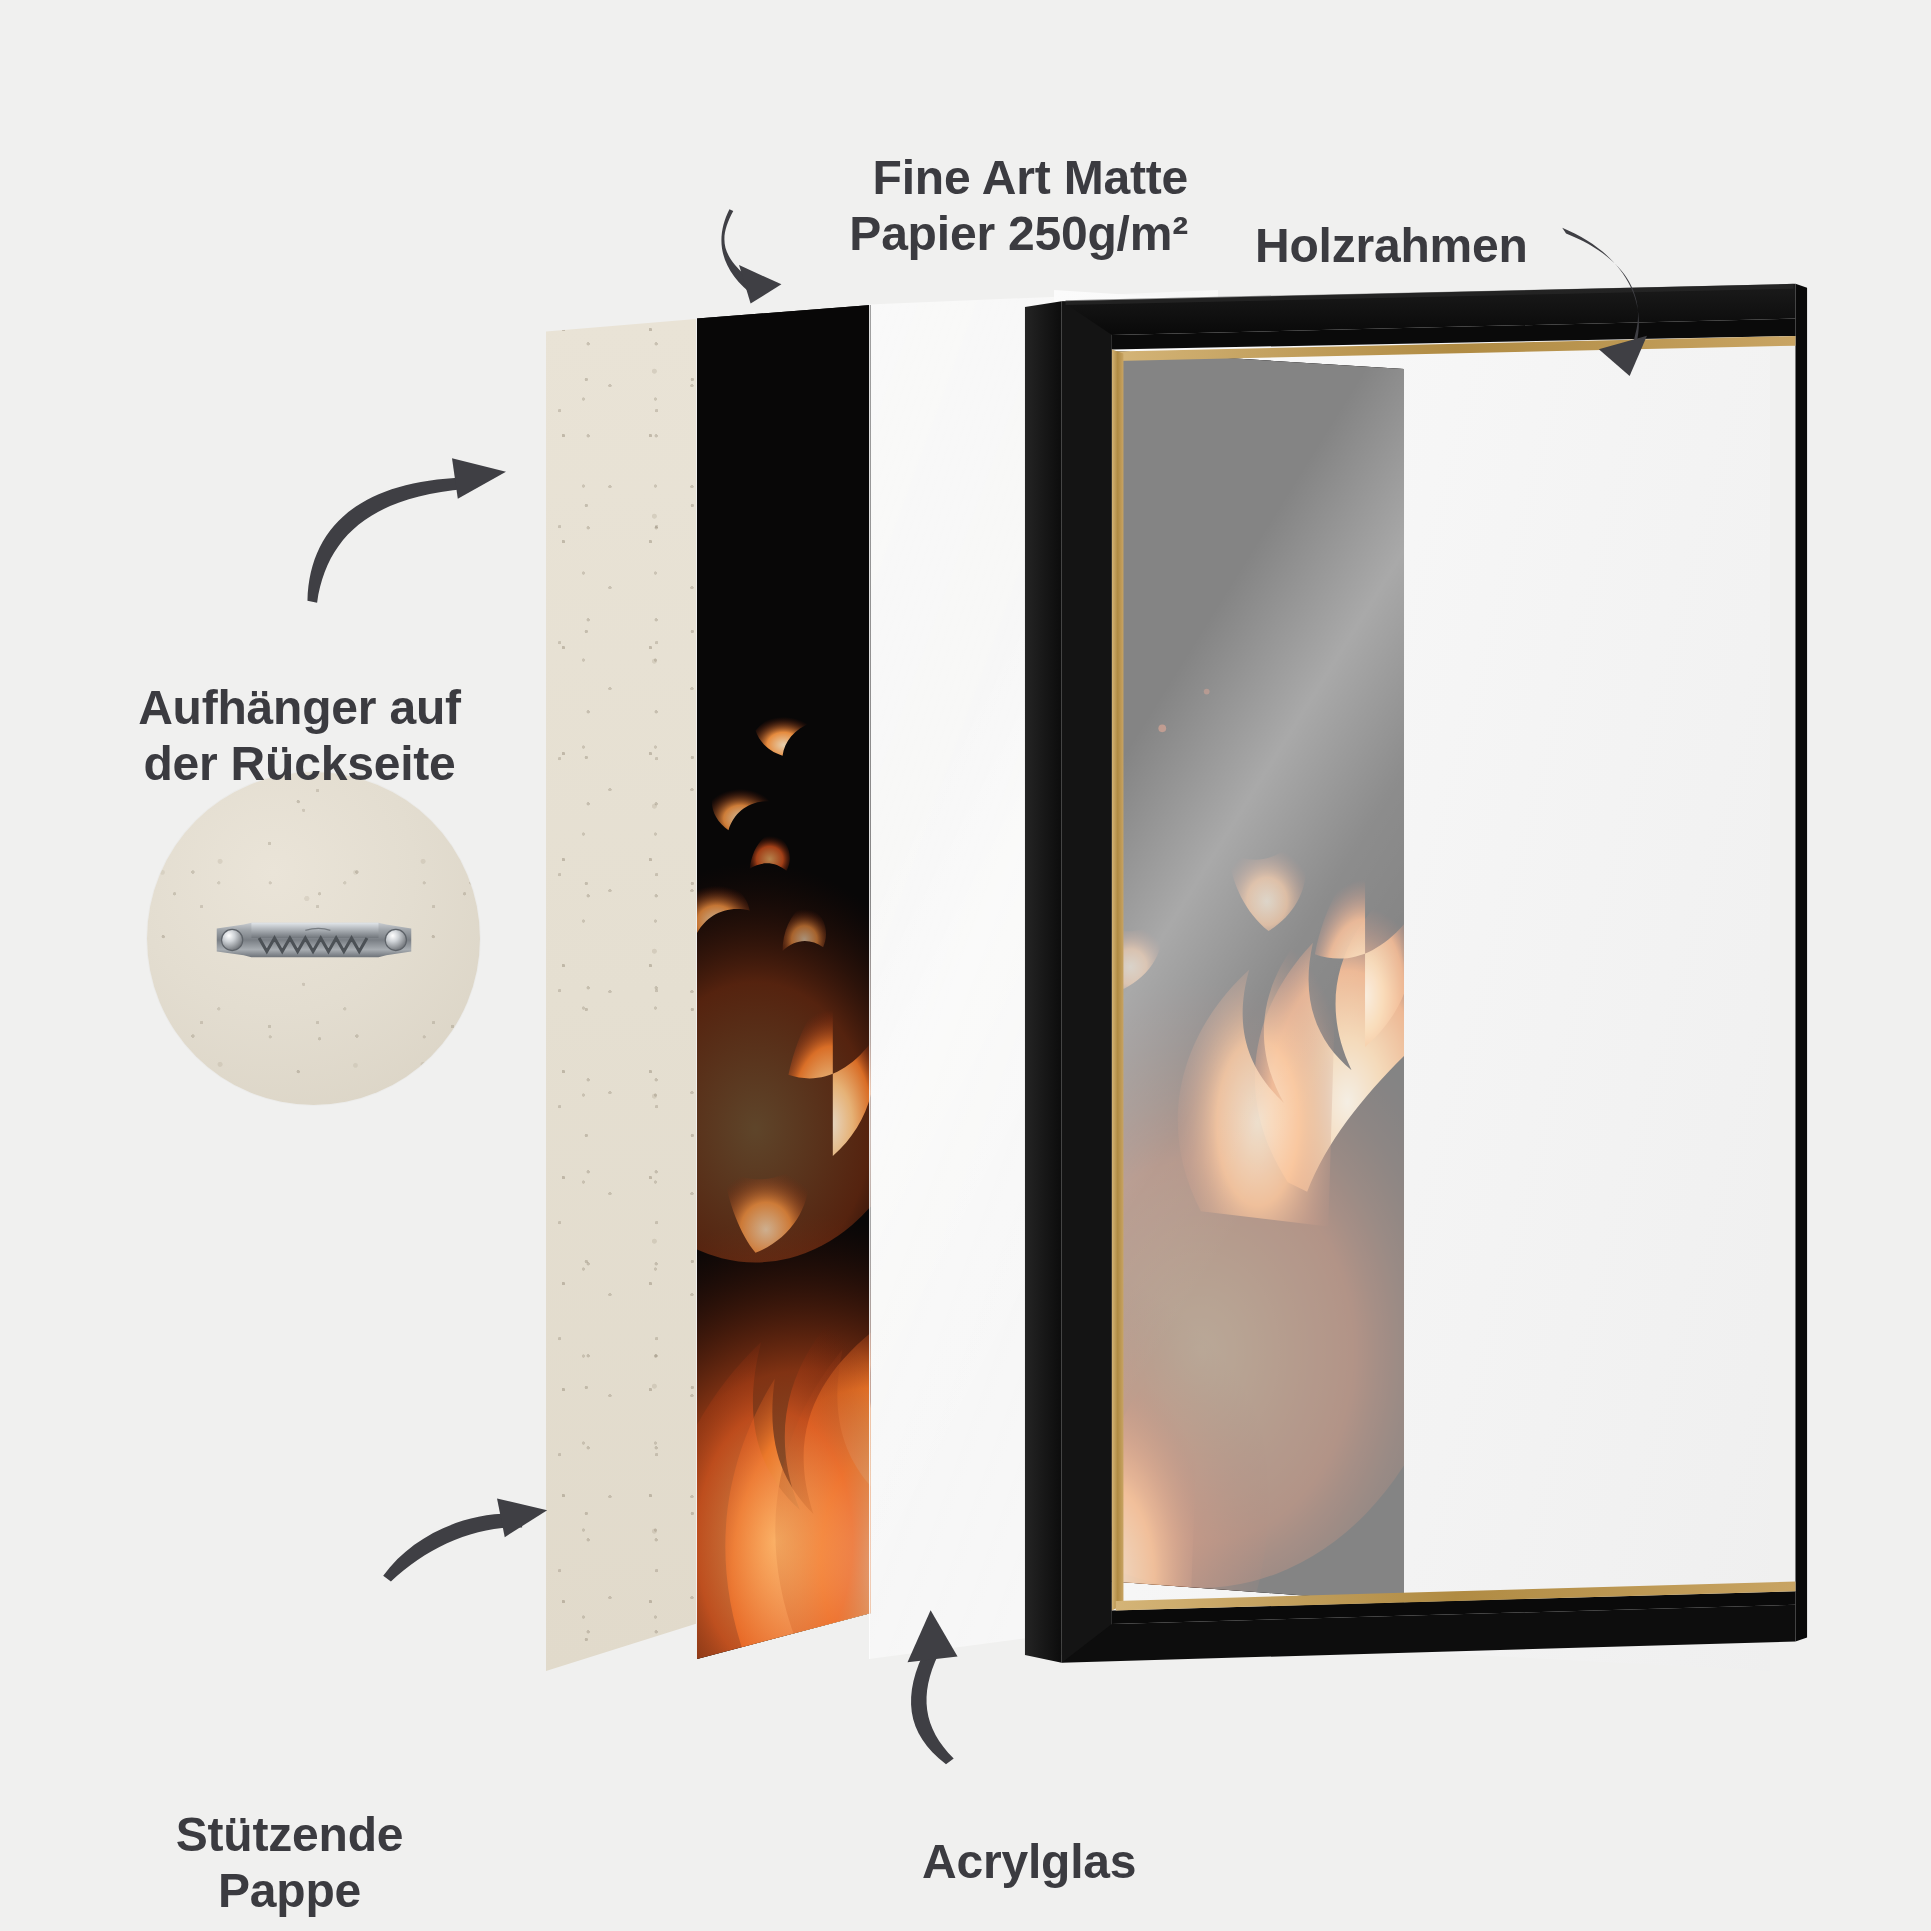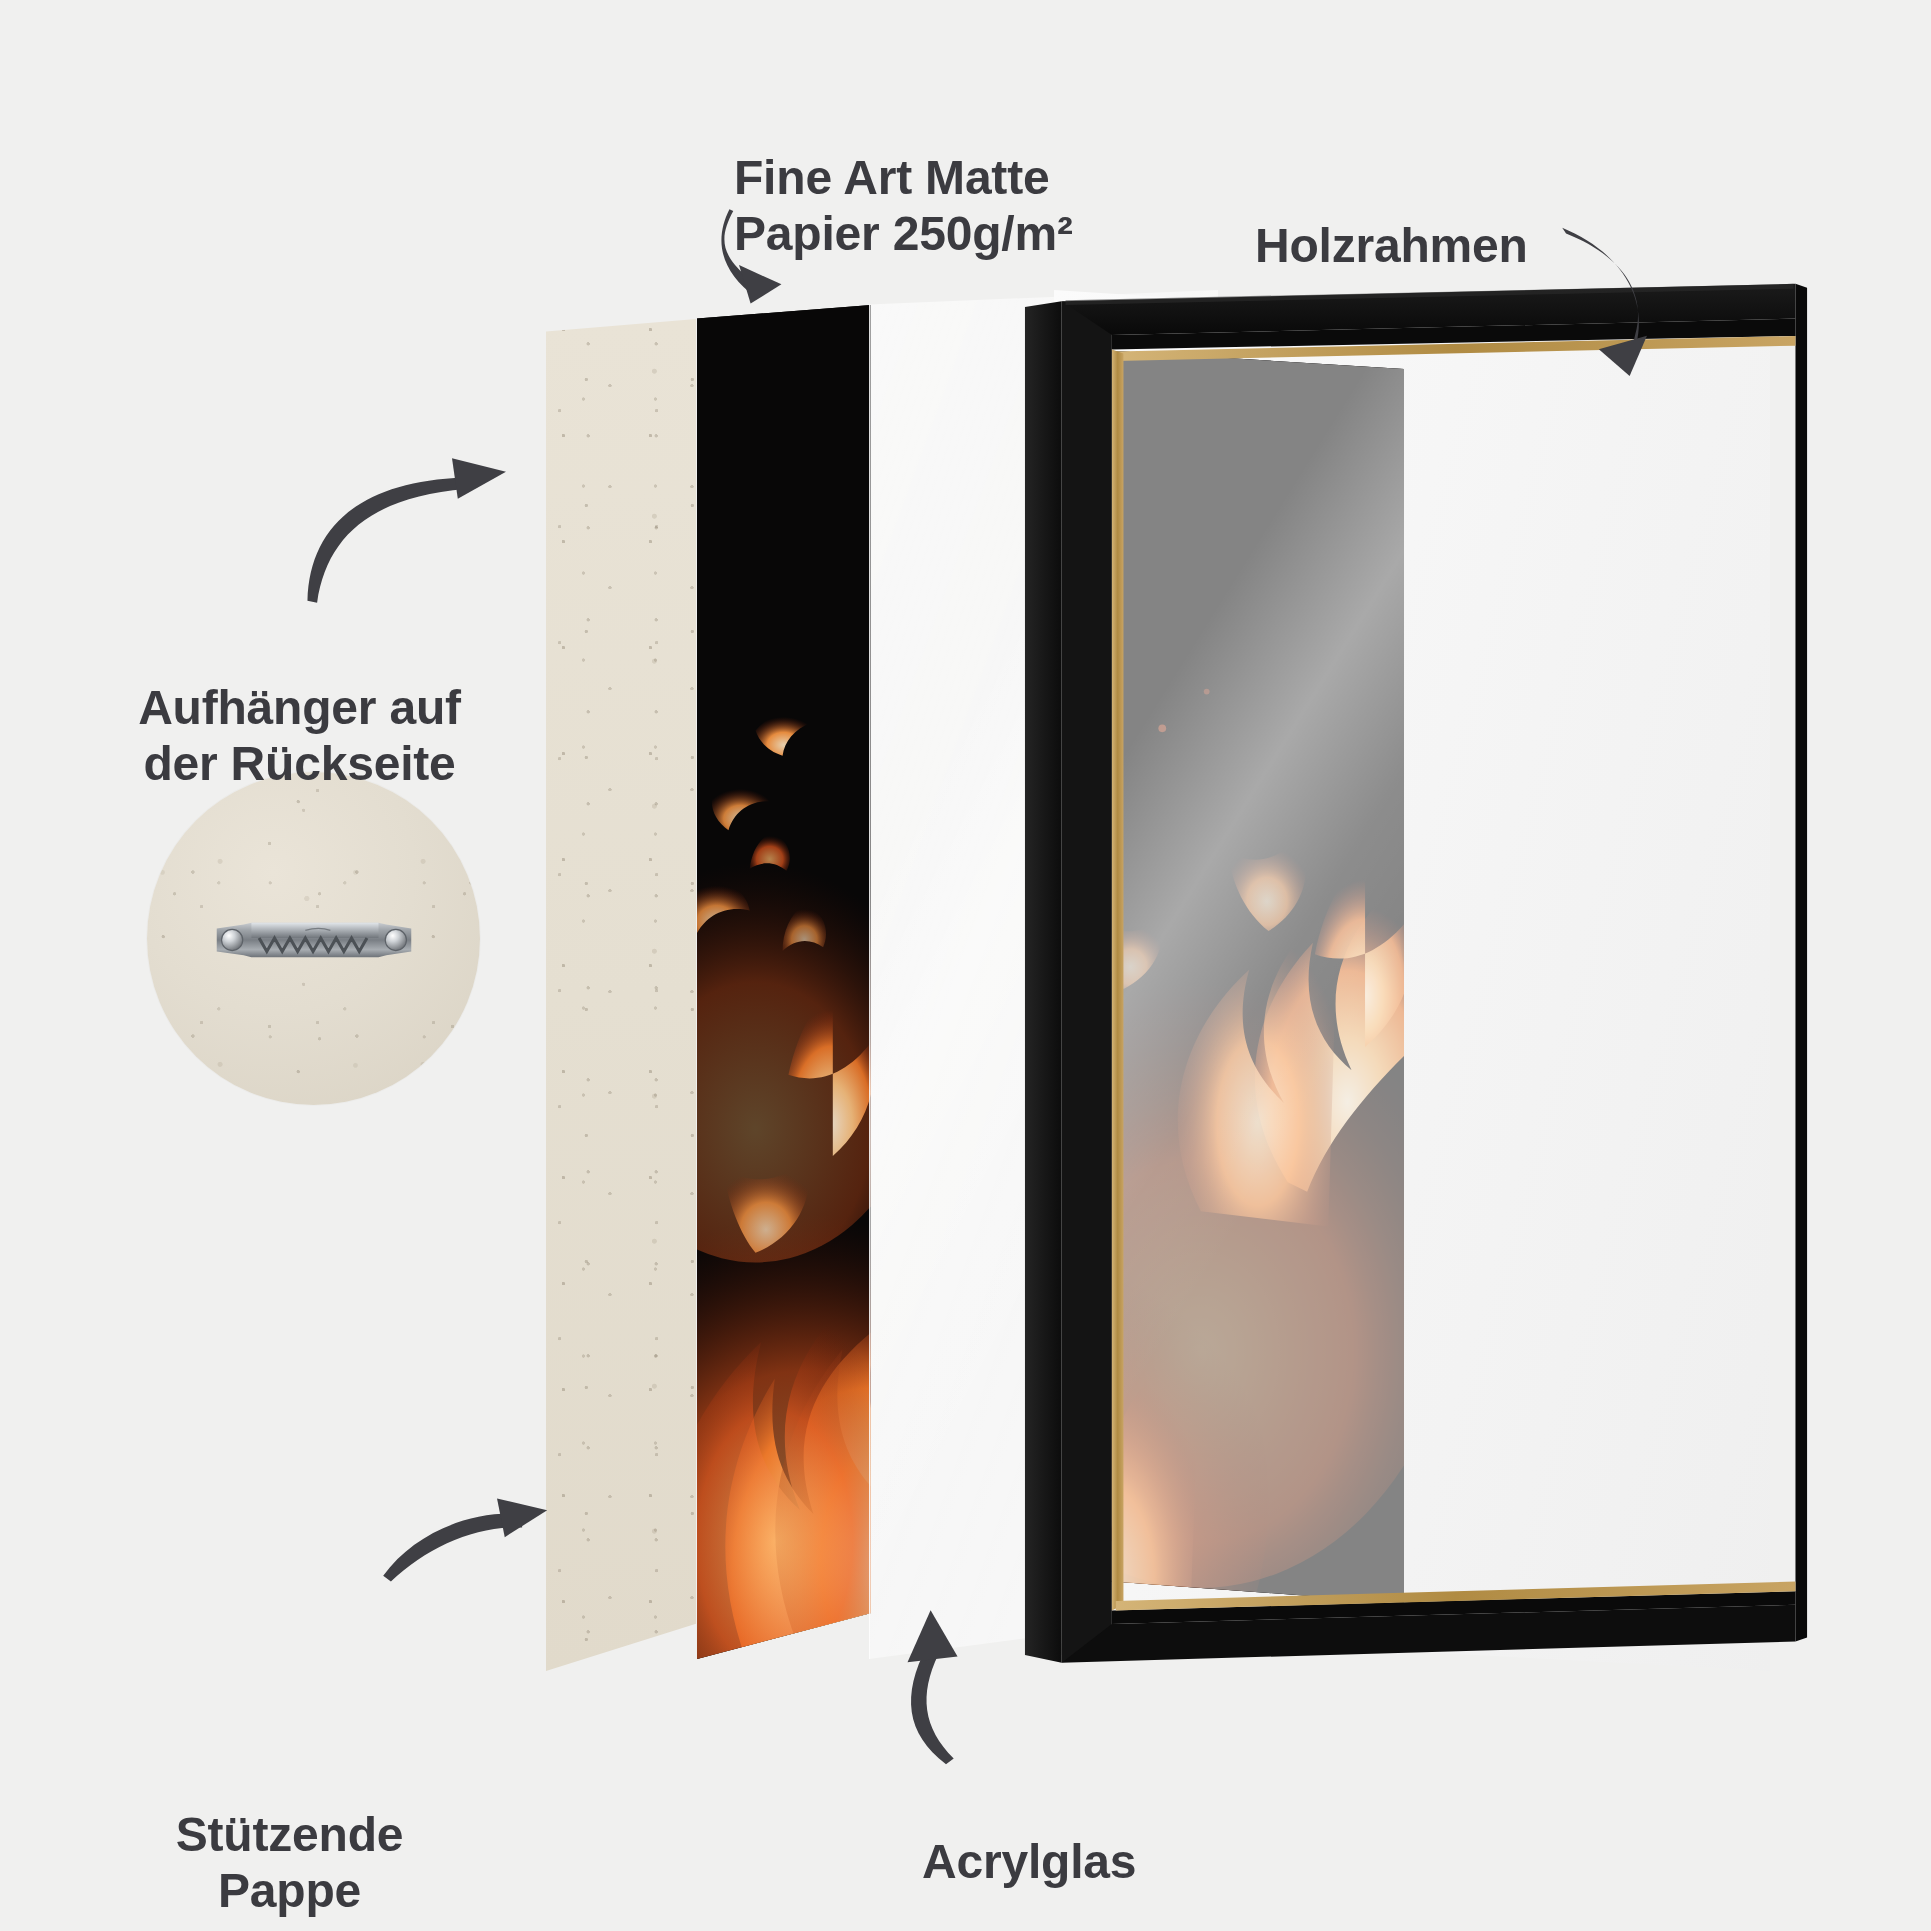--- a/index.html
+++ b/index.html
@@ -15,21 +15,21 @@
     position:absolute;
     color:#3b3b40;
     font-weight:700;
     letter-spacing:-0.2px;
     line-height:1.18;
     white-space:pre-line;
     user-select:none;
   }
   .label.center{text-align:center;}
 
-  #lbl-paper{left:734px;top:93px;font-size:48px;text-align:left;width:454px;}
+  #lbl-paper{left:734px;top:93px;font-size:48px;text-align:right;width:454px;}
   #lbl-frame{left:1255px;top:161px;font-size:48px;text-align:left;width:386px;}
   #lbl-hanger{left:87px;top:623px;font-size:48px;text-align:center;width:425px;}
   #lbl-card{left:106px;top:1750px;font-size:48px;text-align:center;width:367px;}
   #lbl-acryl{left:922px;top:1777px;font-size:48px;text-align:left;width:386px;}
 
   svg.arrow{position:absolute;overflow:visible;}
   .arrow path{fill:#3f3f44;}
 
   
   #hanger-circle{

